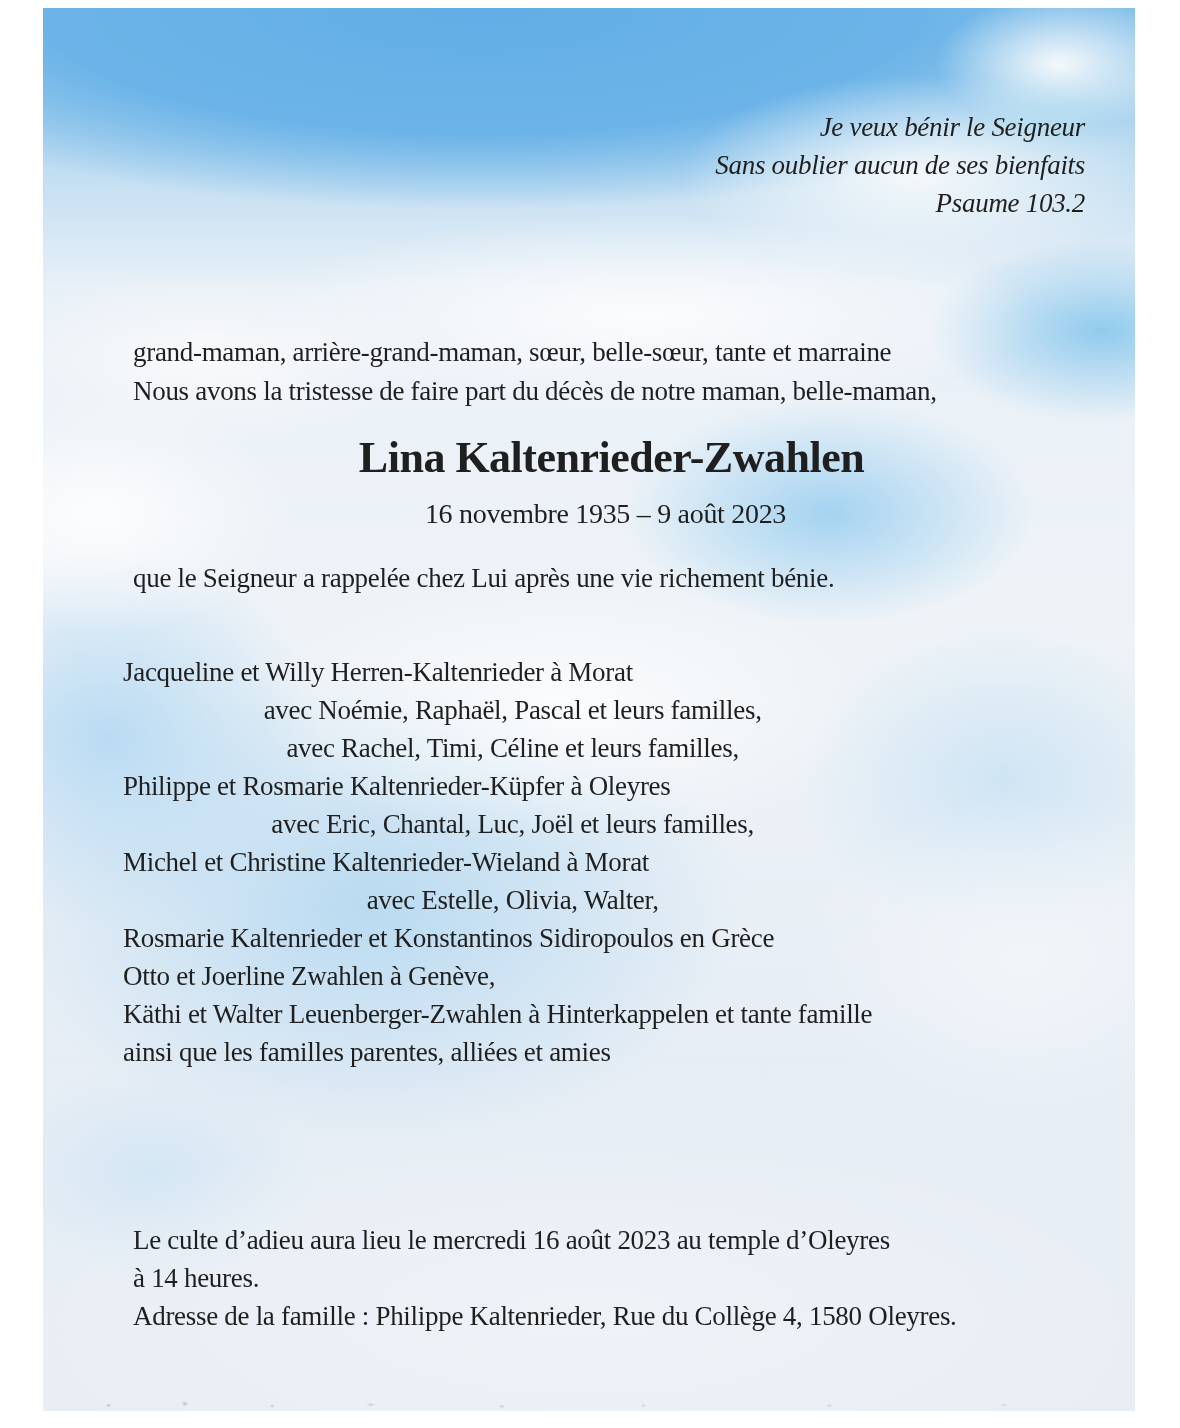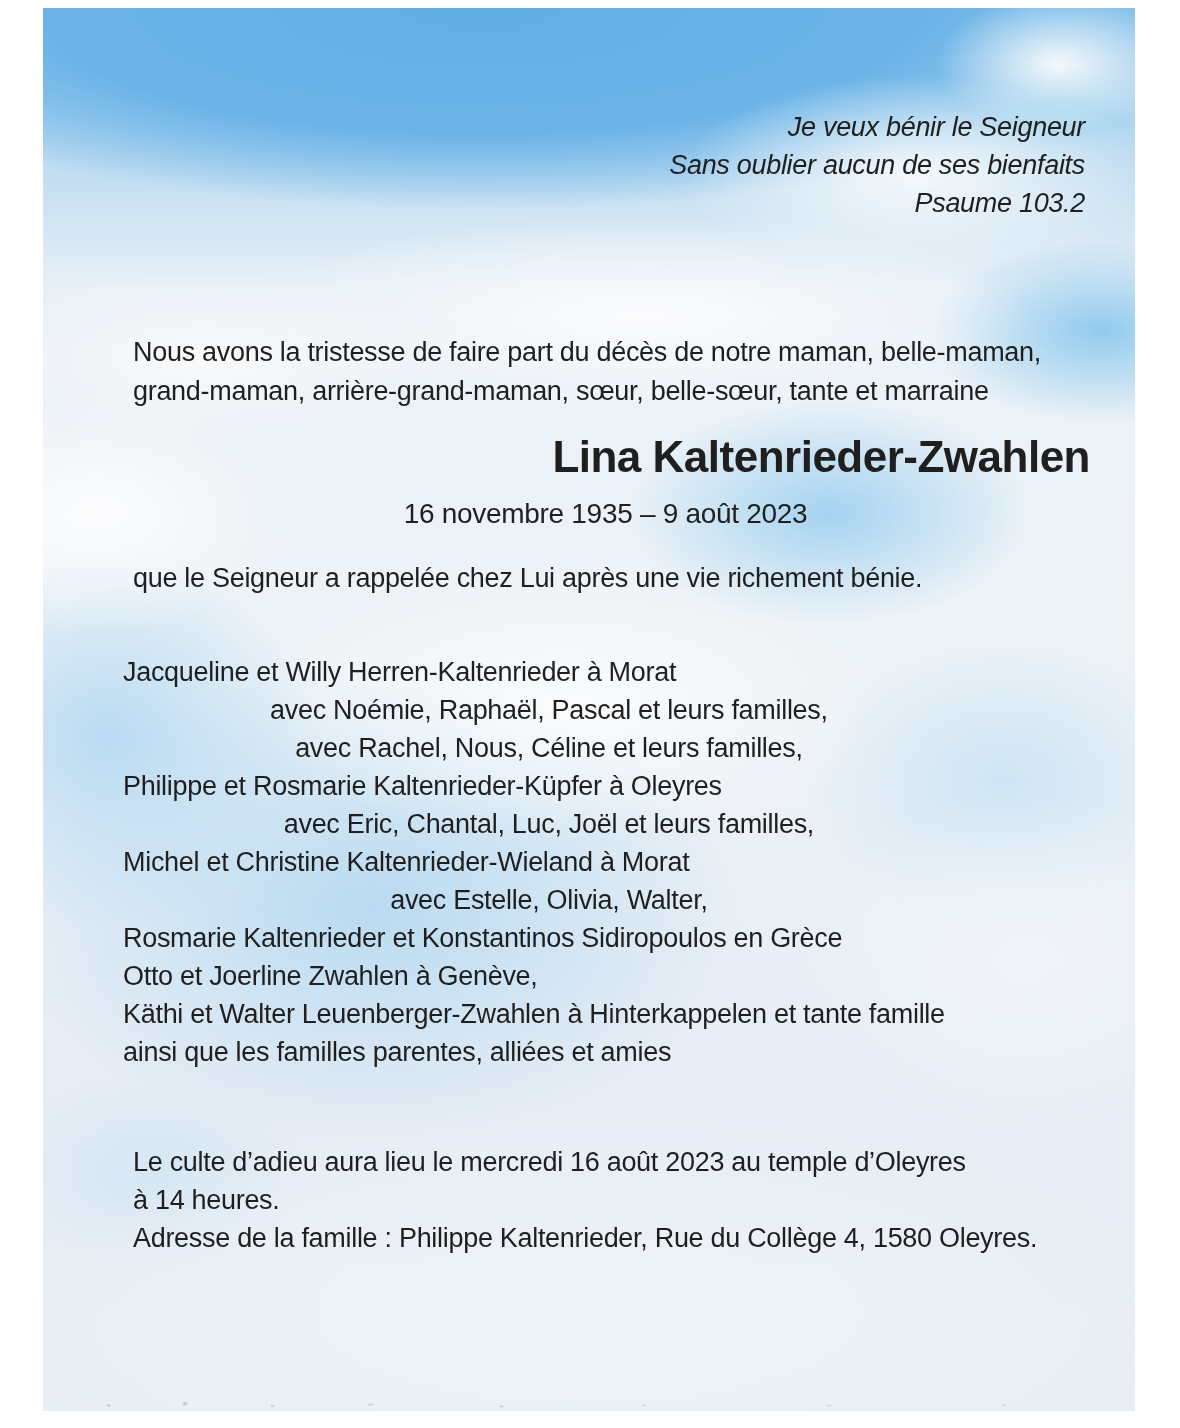--- a/index.html
+++ b/index.html
@@ -29,20 +29,21 @@
       
       radial-gradient(ellipse 90% 20% at 40% 0%,  #61aee6 0%, #6cb4e8 45%, rgba(108,180,232,0) 72%),
       radial-gradient(ellipse 12% 5%  at 92% 7%,  rgba(120,200,230,.55), rgba(120,200,230,0) 70%),
       radial-gradient(ellipse 22% 9%  at 97% 23%, rgba(130,196,236,.85), rgba(130,196,236,0) 72%),
       radial-gradient(ellipse 26% 11% at 72% 36%, rgba(158,208,240,.92), rgba(158,208,240,0) 72%),
       radial-gradient(ellipse 26% 18% at 6% 52%,  rgba(185,219,243,1),   rgba(185,219,243,0) 76%),
       radial-gradient(ellipse 45% 22% at 30% 64%, rgba(182,217,241,.95), rgba(182,217,241,0) 76%),
       radial-gradient(ellipse 25% 15% at 88% 55%, rgba(200,226,244,.80), rgba(200,226,244,0) 74%),
       radial-gradient(ellipse 20% 10% at 10% 83%, rgba(205,228,244,.70), rgba(205,228,244,0) 74%),
       linear-gradient(180deg,#8cc4ea 0%,#e8f0f7 20%,#eef3f7 45%,#e6edf5 75%,#e9eef4 100%);
+    font-family: Liberation Serif, serif;
   }
   
   .specks{
     position:absolute;left:0;bottom:2px;width:100%;height:12px;
     background-image:
       radial-gradient(3px 2px at 6% 70%,  rgba(75,85,95,.35), rgba(75,85,95,0) 90%),
       radial-gradient(4px 3px at 13% 55%, rgba(75,85,95,.30), rgba(75,85,95,0) 90%),
       radial-gradient(3px 2px at 21% 75%, rgba(75,85,95,.28), rgba(75,85,95,0) 90%),
       radial-gradient(5px 2px at 30% 65%, rgba(75,85,95,.25), rgba(75,85,95,0) 90%),
       radial-gradient(4px 2px at 42% 78%, rgba(75,85,95,.25), rgba(75,85,95,0) 90%),
@@ -52,59 +53,59 @@
   }
   
   .txt{position:absolute;white-space:nowrap;font-size:27px;line-height:38px;letter-spacing:-0.3px;}
   .epigraph{
     top:100px;right:50px;text-align:right;
     font-style:italic;font-size:27px;line-height:38px;
   }
   .announcement{top:325px;left:90px;line-height:39px;}
   .deceased-name{
     position:absolute;top:424px;left:90px;right:45px;margin:0;
-    text-align:right;font-size:44px;font-weight:bold;letter-spacing:-0.5px;
+    text-align:center;font-size:44px;font-weight:bold;letter-spacing:-0.5px;
     white-space:nowrap;
   }
   .life-dates{
     position:absolute;top:490px;left:78px;right:45px;
     text-align:center;font-size:28px;letter-spacing:-0.3px;white-space:nowrap;
   }
   .tribute{top:551px;left:90px;}
   .family{top:645px;left:80px;}
   .family .indent{padding-left:30px;text-align:center;}
-  .ceremony{top:1135px;left:90px;}
+  .ceremony{top:1213px;left:90px;}
 </style>
 </head>
 <body>
 
 <div class="page">
   <div class="sky">
 
     <div class="txt epigraph">
       <div>Je veux bénir le Seigneur</div>
       <div>Sans oublier aucun de ses bienfaits</div>
       <div>Psaume 103.2</div>
     </div>
 
     <div class="txt announcement">
+      <div>grand-maman, arrière-grand-maman, sœur, belle-sœur, tante et marraine</div>
       <div>Nous avons la tristesse de faire part du décès de notre maman, belle-maman,</div>
-      <div>grand-maman, arrière-grand-maman, sœur, belle-sœur, tante et marraine</div>
     </div>
 
     <h1 class="deceased-name">Lina Kaltenrieder-Zwahlen</h1>
 
     <div class="life-dates">16 novembre 1935 – 9 août 2023</div>
 
     <div class="txt tribute">que le Seigneur a rappelée chez Lui après une vie richement bénie.</div>
 
     <div class="txt family">
       <div>Jacqueline et Willy Herren-Kaltenrieder à Morat</div>
       <div class="indent">avec Noémie, Raphaël, Pascal et leurs familles,</div>
-      <div class="indent">avec Rachel, Nous, Céline et leurs familles,</div>
+      <div class="indent">avec Rachel, Timi, Céline et leurs familles,</div>
       <div>Philippe et Rosmarie Kaltenrieder-Küpfer à Oleyres</div>
       <div class="indent">avec Eric, Chantal, Luc, Joël et leurs familles,</div>
       <div>Michel et Christine Kaltenrieder-Wieland à Morat</div>
       <div class="indent">avec Estelle, Olivia, Walter,</div>
       <div>Rosmarie Kaltenrieder et Konstantinos Sidiropoulos en Grèce</div>
       <div>Otto et Joerline Zwahlen à Genève,</div>
       <div>Käthi et Walter Leuenberger-Zwahlen à Hinterkappelen et tante famille</div>
       <div>ainsi que les familles parentes, alliées et amies</div>
     </div>
 

